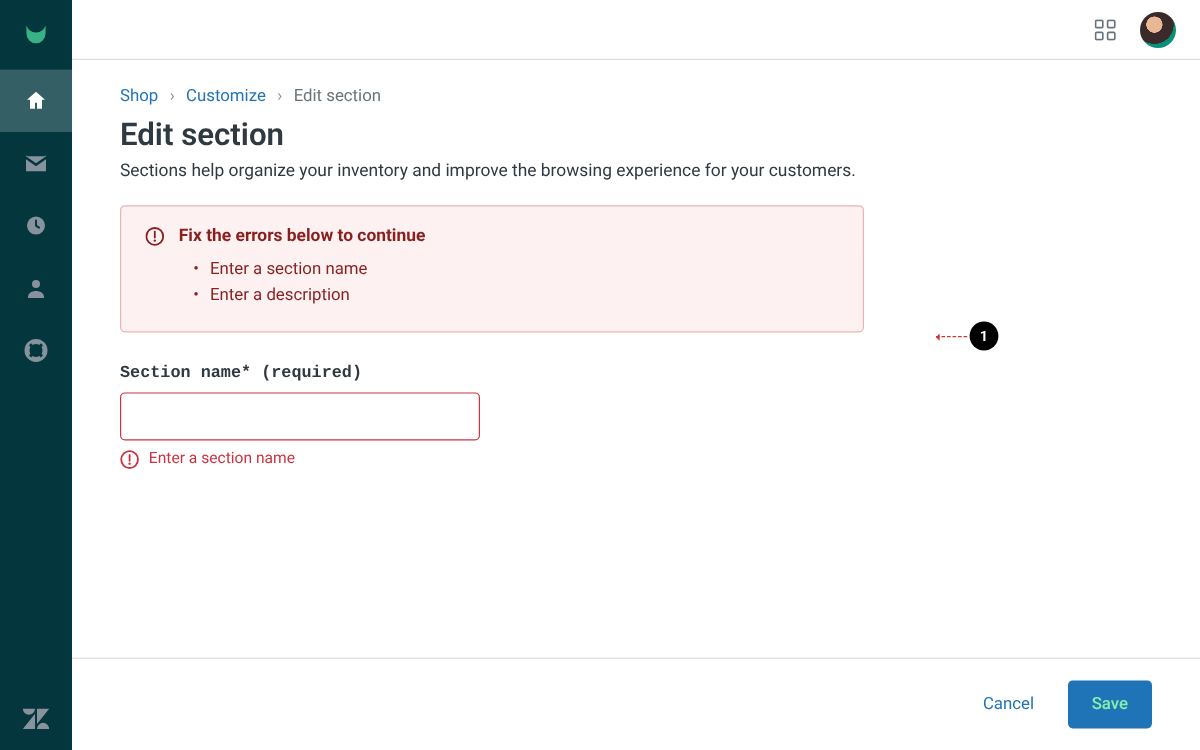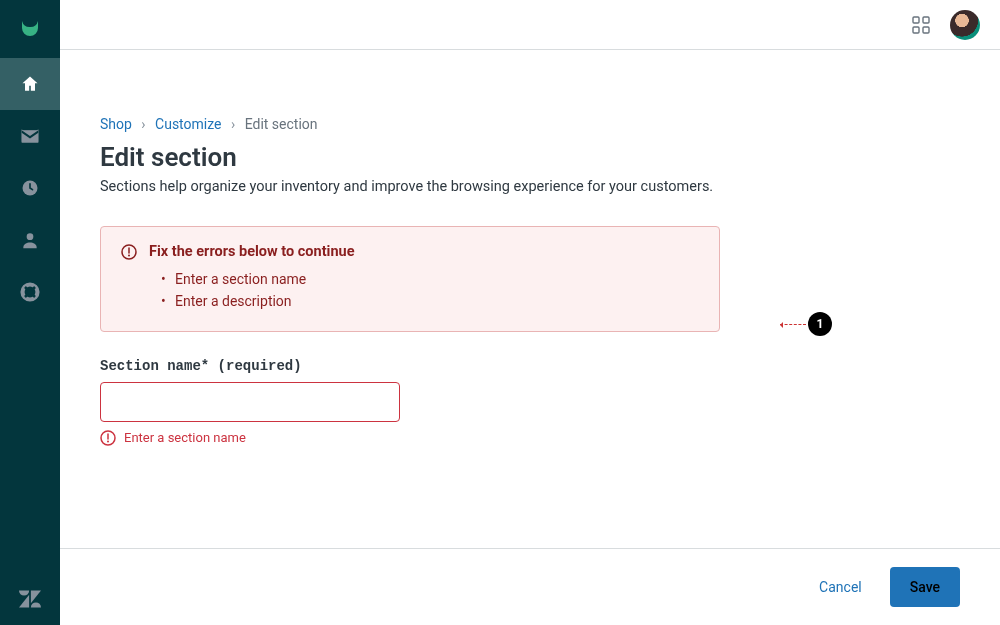--- a/index.html
+++ b/index.html
@@ -31,21 +31,20 @@
     display: flex; align-items: center; justify-content: center;
     cursor: pointer;
   }
   .nav-item.active { background: #346065; }
   .sidebar-spacer { flex: 1; }
   .main {
     flex: 1;
     display: flex;
     flex-direction: column;
     min-width: 0;
-    gap: 44px;
   }
   .topbar {
     height: 50px;
     border-bottom: 1px solid #d8dcde;
     display: flex;
     align-items: center;
     justify-content: flex-end;
     padding: 0 20px;
     gap: 20px;
   }
@@ -77,21 +76,21 @@
   .breadcrumb .current { color: #68737d; }
   h1.page-title {
     font-size: 26px;
     font-weight: 600;
     color: #2f3941;
     margin-bottom: 6px;
   }
   .page-subtitle {
     font-size: 14.5px;
     color: #2f3941;
-    margin-bottom: 31px;
+    margin-bottom: 20px;
   }
   .alert {
     border: 1px solid #e9b4b4;
     background: #fdf1f1;
     border-radius: 4px;
     padding: 16px 20px 18px 20px;
     width: 620px;
     position: relative;
   }
   .alert-row { display: flex; align-items: center; gap: 12px; }
@@ -173,21 +172,21 @@
   .btn {
     height: 40px;
     padding: 0 20px;
     border-radius: 4px;
     font-size: 14px;
     cursor: pointer;
     border: none;
     font-family: inherit;
   }
   .btn-link { background: transparent; color: #1f73b7; }
-  .btn-primary { background: #1f73b7; color: #000000; font-weight: 500; }
+  .btn-primary { background: #1f73b7; color: #86efac; font-weight: 500; }
   svg { display: block; }
 </style>
 </head>
 <body>
 
 <div class="app">
   <nav class="sidebar">
     <div class="logo">
       <svg width="24" height="24" viewBox="0 0 24 24">
         <path d="M4 3 v7 a8 8 0 0 0 16 0 v-7 a8 8 0 0 1 -8 6 a8 8 0 0 1 -8 -6 z" fill="#37b284"></path>

